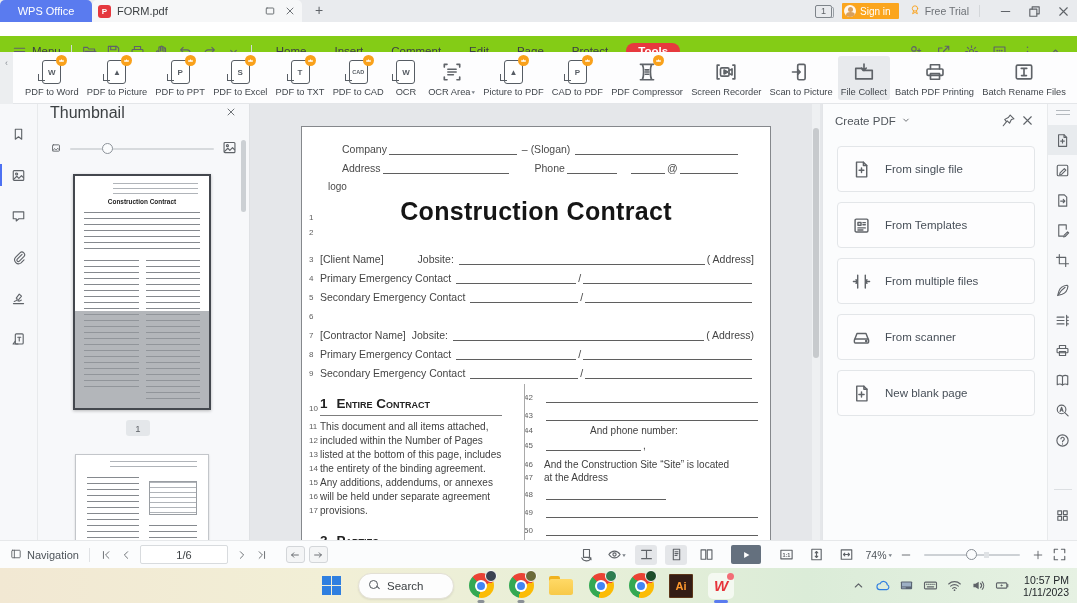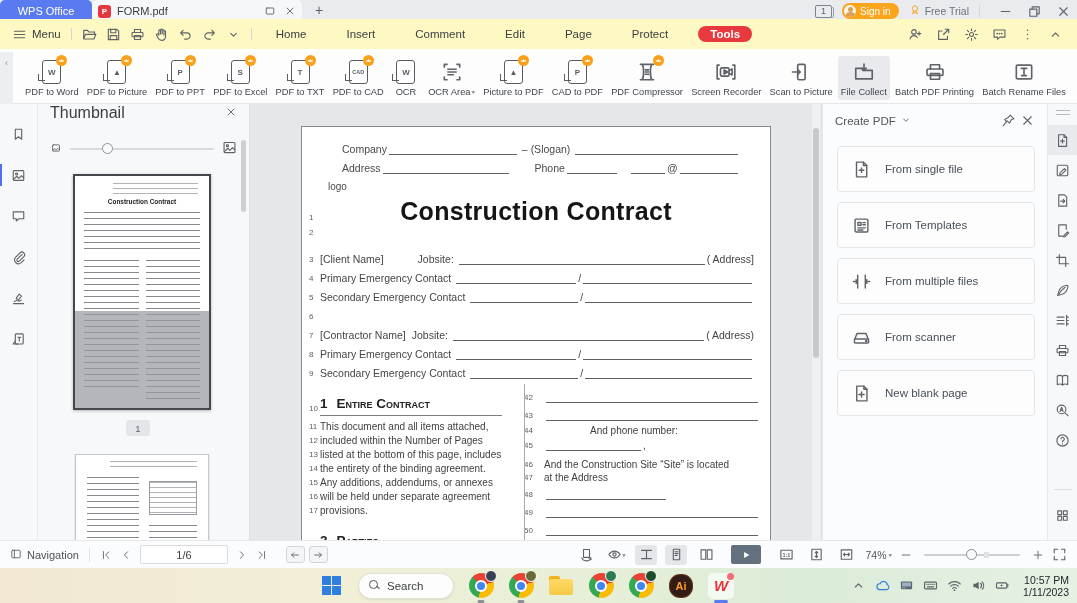--- a/index.html
+++ b/index.html
@@ -19,35 +19,35 @@
   #doc-tab{position:absolute;left:92px;top:0;width:210px;height:22px;background:#f6f7f8;
            display:flex;align-items:center;gap:6px;padding:0 6px;font-size:11px;color:#3c4043;border-radius:5px 5px 0 0}
   .pdf-chip{width:13px;height:13px;border-radius:3px;background:#e5383e;color:#fff;font-size:8px;font-weight:bold;
             display:flex;align-items:center;justify-content:center}
   #doc-tab .tabspacer{flex:1}
   #newtab{position:absolute;left:310px;top:2px;font-size:14px;color:#5f6368;width:18px;text-align:center}
   #tb-right{position:absolute;right:6px;top:0;height:22px;display:flex;align-items:center;gap:10px}
   .wincount{width:17px;height:13px;border:1px solid #7e848a;border-radius:2px;font-size:9px;color:#5f6368;
             display:flex;align-items:center;justify-content:center;position:relative}
   .wincount:after{content:"";position:absolute;right:-3px;top:1px;width:2px;height:9px;border:1px solid #9aa0a6;border-left:none;border-radius:0 2px 2px 0}
-  #signin-pill{height:16px;background:#fba51d;border-radius:8px;display:flex;align-items:center;gap:4px;
+  #signin-pill{height:16px;background:#fba51d;border-radius:1px;display:flex;align-items:center;gap:4px;
                padding:0 8px 0 2px;color:#fff;font-size:10px}
   .avatar{width:12px;height:12px;border-radius:50%;background:#fff6ea;position:relative;overflow:hidden}
   .avatar:before{content:"";position:absolute;left:3.5px;top:2px;width:5px;height:5px;border-radius:50%;background:#d9a05b}
   .avatar:after{content:"";position:absolute;left:1.5px;top:7px;width:9px;height:6px;border-radius:50% 50% 0 0;background:#d9a05b}
   #freetrial{display:flex;align-items:center;gap:4px;font-size:10.5px;color:#6d7176}
   #freetrial .icn{color:#f9a11b}
   .winctl{display:flex;align-items:center;gap:14px;margin-left:8px}
   .tb-sep{width:1px;height:12px;background:#d4d7da}
 
   
-  #menubar{position:absolute;left:0;top:19px;width:1077px;height:30px;background:#fef9c3;display:flex;align-items:center}
+  #menubar{position:absolute;left:0;top:36px;width:1077px;height:30px;background:#84cc16;display:flex;align-items:center}
   #menu-btn{display:flex;align-items:center;gap:5px;font-size:11.5px;color:#3c4043;padding:0 10px 0 12px}
   .quick{display:flex;align-items:center;gap:9px;padding-right:10px}
-  .mtabs{display:flex;align-items:center;gap:20px;margin-left:14px}
+  .mtabs{display:flex;align-items:center;gap:8px;margin-left:14px}
   .mtab{font-size:11.5px;color:#3c4043;padding:3px 10px;border-radius:3px}
   .mtab.active{background:#e7393e;color:#fff;font-weight:bold;border-radius:10px;padding:2px 12px}
   #mb-right{margin-left:auto;display:flex;align-items:center;gap:13px;padding-right:14px}
 
   
   #ribbon{position:absolute;left:0;top:52px;width:1077px;height:52px;background:#fdfdfe;border-bottom:1px solid #e4e6e9}
   #ribbon-collapse{position:absolute;left:0;top:0;width:13px;height:52px;background:#eceef0;color:#8a9096;
                    font-size:9px;display:flex;align-items:flex-start;justify-content:center;padding-top:6px}
   #ribbon-items{position:absolute;left:14px;top:0;right:0;height:52px;display:flex;align-items:center;
                 justify-content:space-between;padding:0 8px}
@@ -172,21 +172,21 @@
   .mag:after{content:"";position:absolute;left:7px;top:7px;width:4px;height:1.4px;background:#51565c;transform:rotate(45deg)}
   .chrome{width:25px;height:25px;border-radius:50%;position:relative;
           background:conic-gradient(from -45deg,#ea4335 0 33%,#fbbc05 0 66%,#34a853 0 100%)}
   .chrome:before{content:"";position:absolute;left:6.5px;top:6.5px;width:12px;height:12px;border-radius:50%;background:#fff}
   .chrome:after{content:"";position:absolute;left:8.5px;top:8.5px;width:8px;height:8px;border-radius:50%;background:#4285f4}
   .cbadge{position:absolute;right:-3px;top:-3px;width:12px;height:12px;border-radius:50%;border:1px solid #fff;z-index:2}
   .folder-ic{position:relative;width:24px;height:19px}
   .folder-ic:before{content:"";position:absolute;left:0;top:0;width:11px;height:5px;border-radius:2px 2px 0 0;background:#f0b21e}
   .folder-ic:after{content:"";position:absolute;left:0;top:2.5px;width:24px;height:16px;border-radius:2.5px;
                    background:linear-gradient(#ffd966,#f7c948)}
-  .ai-ic{width:24px;height:24px;border-radius:11px;background:#331c15;color:#ff9a2e;font-size:11px;font-weight:bold;
+  .ai-ic{width:24px;height:24px;border-radius:1px;background:#331c15;color:#ff9a2e;font-size:11px;font-weight:bold;
          display:flex;align-items:center;justify-content:center;border:1px solid #ff9a2e33}
   .wps-ic{width:24px;height:24px;display:flex;align-items:center;justify-content:center;position:relative;
           font-size:15px;font-weight:bold;color:#e6353b;font-style:italic}
   .wps-ic .dot{position:absolute;right:-1px;top:-1px;width:7px;height:7px;border-radius:50%;background:#f26d76}
   #tb-tray{position:absolute;right:8px;top:0;height:35px;display:flex;align-items:center;gap:9px}
   #tb-clock{font-size:10.5px;color:#23272b;text-align:right;line-height:12px;margin-left:4px}
 </style>
 </head>
 <body>
 

